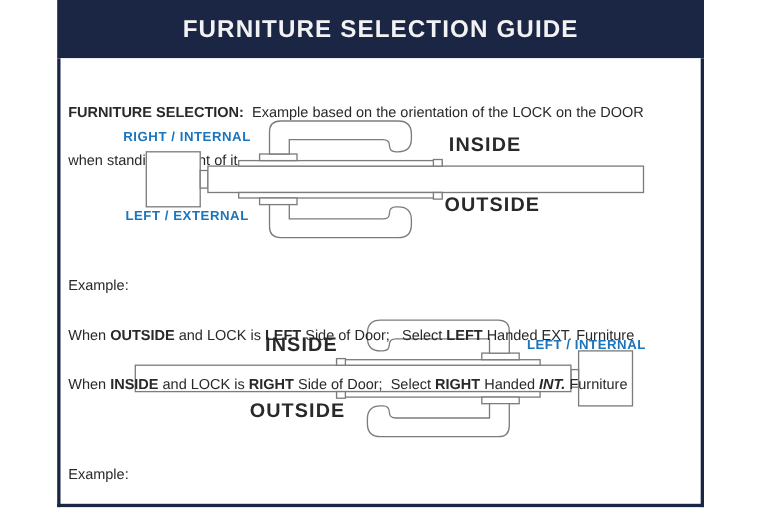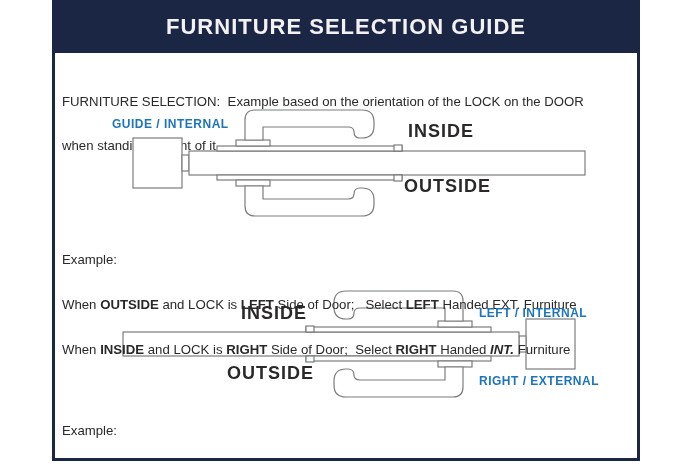--- a/index.html
+++ b/index.html
@@ -36,21 +36,21 @@
 
 <div class="page">
 
   <header class="banner">
     <h1>FURNITURE SELECTION GUIDE</h1>
   </header>
 
   <div class="content-box"></div>
 
   <div class="txt intro">
-    <div><span style="font-weight: 400;">FURNITURE SELECTION:</span><span>  Example based on the orientation of the LOCK on the DOOR</span></div>
+    <div><span style="font-weight: 700;">FURNITURE SELECTION:</span><span>  Example based on the orientation of the LOCK on the DOOR</span></div>
     <div>when standing in front of it.</div>
   </div>
 
   <svg class="diagram-layer" width="700" height="466" viewBox="0 0 700 466">
     <g id="door-unit">
       <rect class="ln" x="133" y="138" width="49" height="50"></rect>
       <rect class="ln" x="182" y="155" width="7" height="16"></rect>
       <rect class="ln" x="189" y="151" width="396" height="24"></rect>
       <rect class="ln" x="217" y="146" width="185" height="5"></rect>
       <rect class="ln" x="217" y="175" width="185" height="5"></rect>
@@ -59,34 +59,34 @@
       <rect class="ln" x="236" y="140" width="34" height="6"></rect>
       <rect class="ln" x="236" y="180" width="34" height="6"></rect>
       <path class="ln" d="M245,140 L245,120 Q245,110 255,110 L362,110 Q374,110 374,122 L374,126
                Q374,138 362,138 L360,138 Q354,138 354,132 Q354,127 348,127 L263,127 L263,140 Z"></path>
       <path class="ln" transform="matrix(1,0,0,-1,0,326)" d="M245,140 L245,120 Q245,110 255,110 L362,110 Q374,110 374,122 L374,126
                Q374,138 362,138 L360,138 Q354,138 354,132 Q354,127 348,127 L263,127 L263,140 Z"></path>
     </g>
     <use href="#door-unit" xlink:href="#door-unit" transform="matrix(-1,0,0,1,708,181)"></use>
   </svg>
 
-  <div class="lbl-blue" style="left:112px;top:117px;">GUIDE / INTERNAL</div>
+  <div class="lbl-blue" style="left:112px;top:117px;">RIGHT / INTERNAL</div>
+  <div class="lbl-blue" style="left:114px;top:189px;">LEFT / EXTERNAL</div>
   <div class="lbl-side" style="left:408px;top:121px;">INSIDE</div>
   <div class="lbl-side" style="left:404px;top:176px;">OUTSIDE</div>
 
   <div class="txt ex1">
     <div>Example:</div>
     <div><span>When </span><span style="font-weight: 700;">OUTSIDE</span><span> and LOCK is </span><span style="font-weight: 700;">LEFT</span><span> Side of Door;   Select </span><span style="font-weight: 700;">LEFT</span><span> Handed </span><span style="font-weight: 400;">EXT.</span><span> Furniture</span></div>
     <div><span>When </span><span style="font-weight: 700;">INSIDE</span><span> and LOCK is </span><span style="font-weight: 700;">RIGHT</span><span> Side of Door;  Select </span><span style="font-weight: 700;">RIGHT</span><span> Handed </span><span style="font-weight: 700; font-style: italic;">INT.</span><span> Furniture</span></div>
   </div>
 
   <div class="lbl-side" style="left:241px;top:303px;">INSIDE</div>
   <div class="lbl-side" style="left:227px;top:363px;">OUTSIDE</div>
   <div class="lbl-blue" style="left:479px;top:292px;margin-top:14px;">LEFT / INTERNAL</div>
-  <div class="lbl-blue" style="left:479px;top:374px;">RIGHT / EXTERNAL</div>
 
   <div class="txt ex2">
     <div>Example:</div>
     
     
   </div>
 
 </div>
 
 </body></html>

